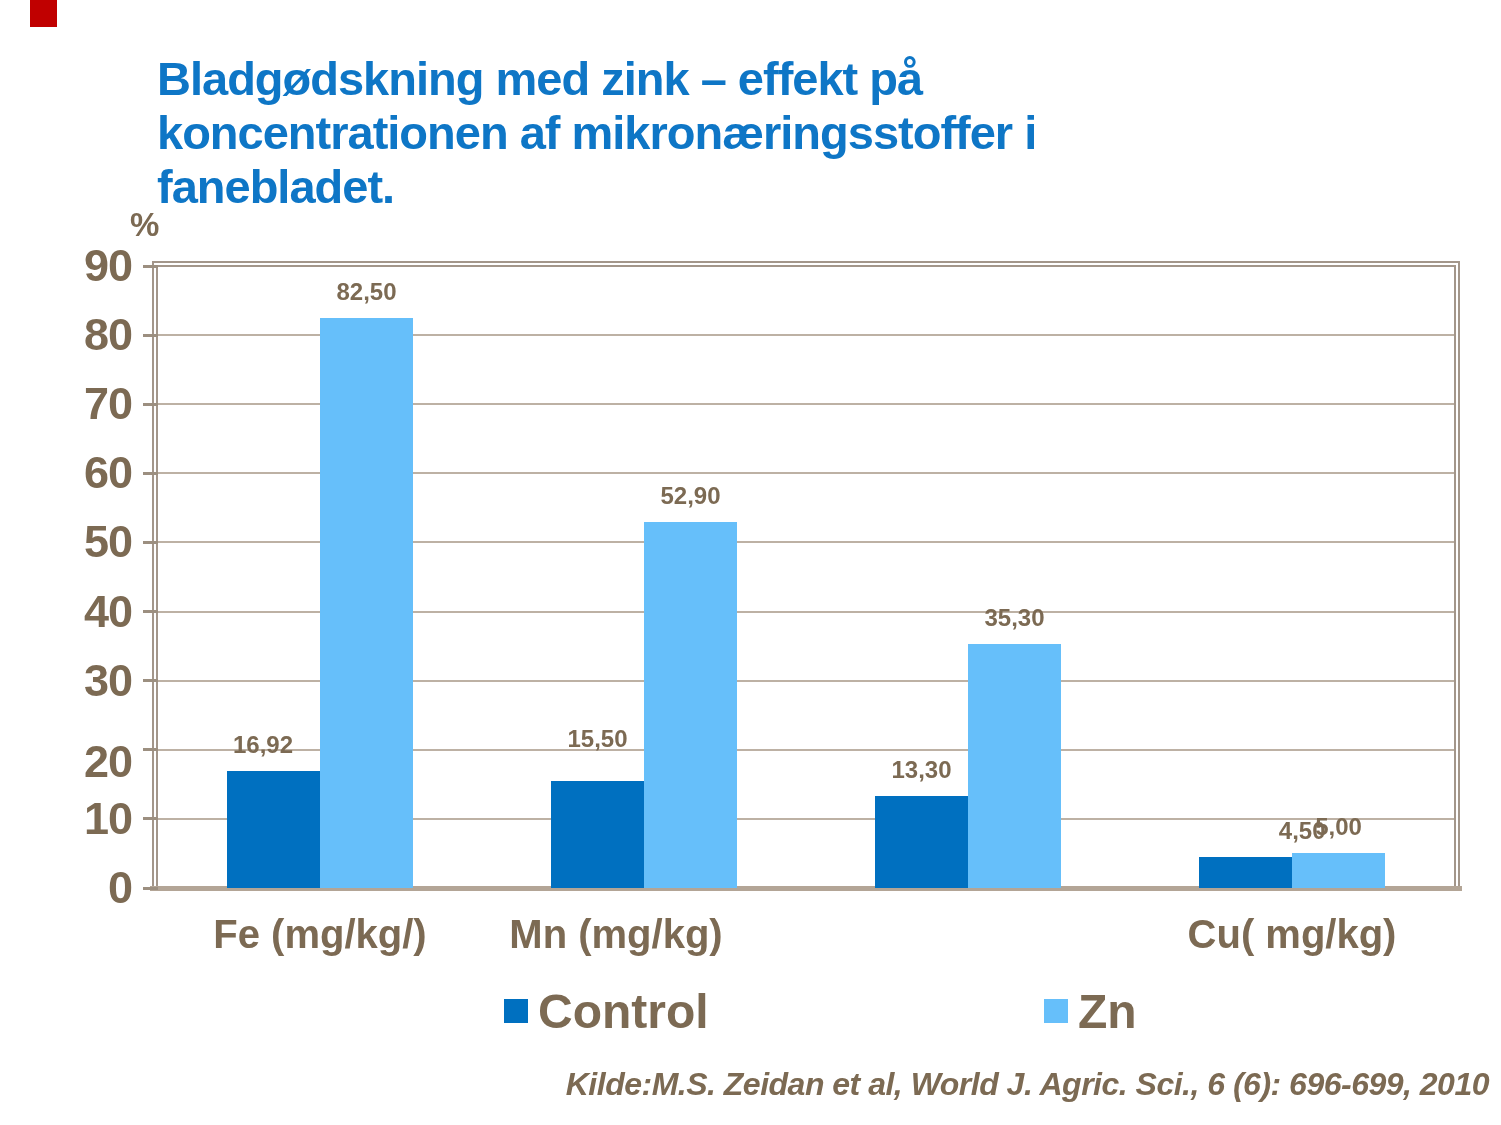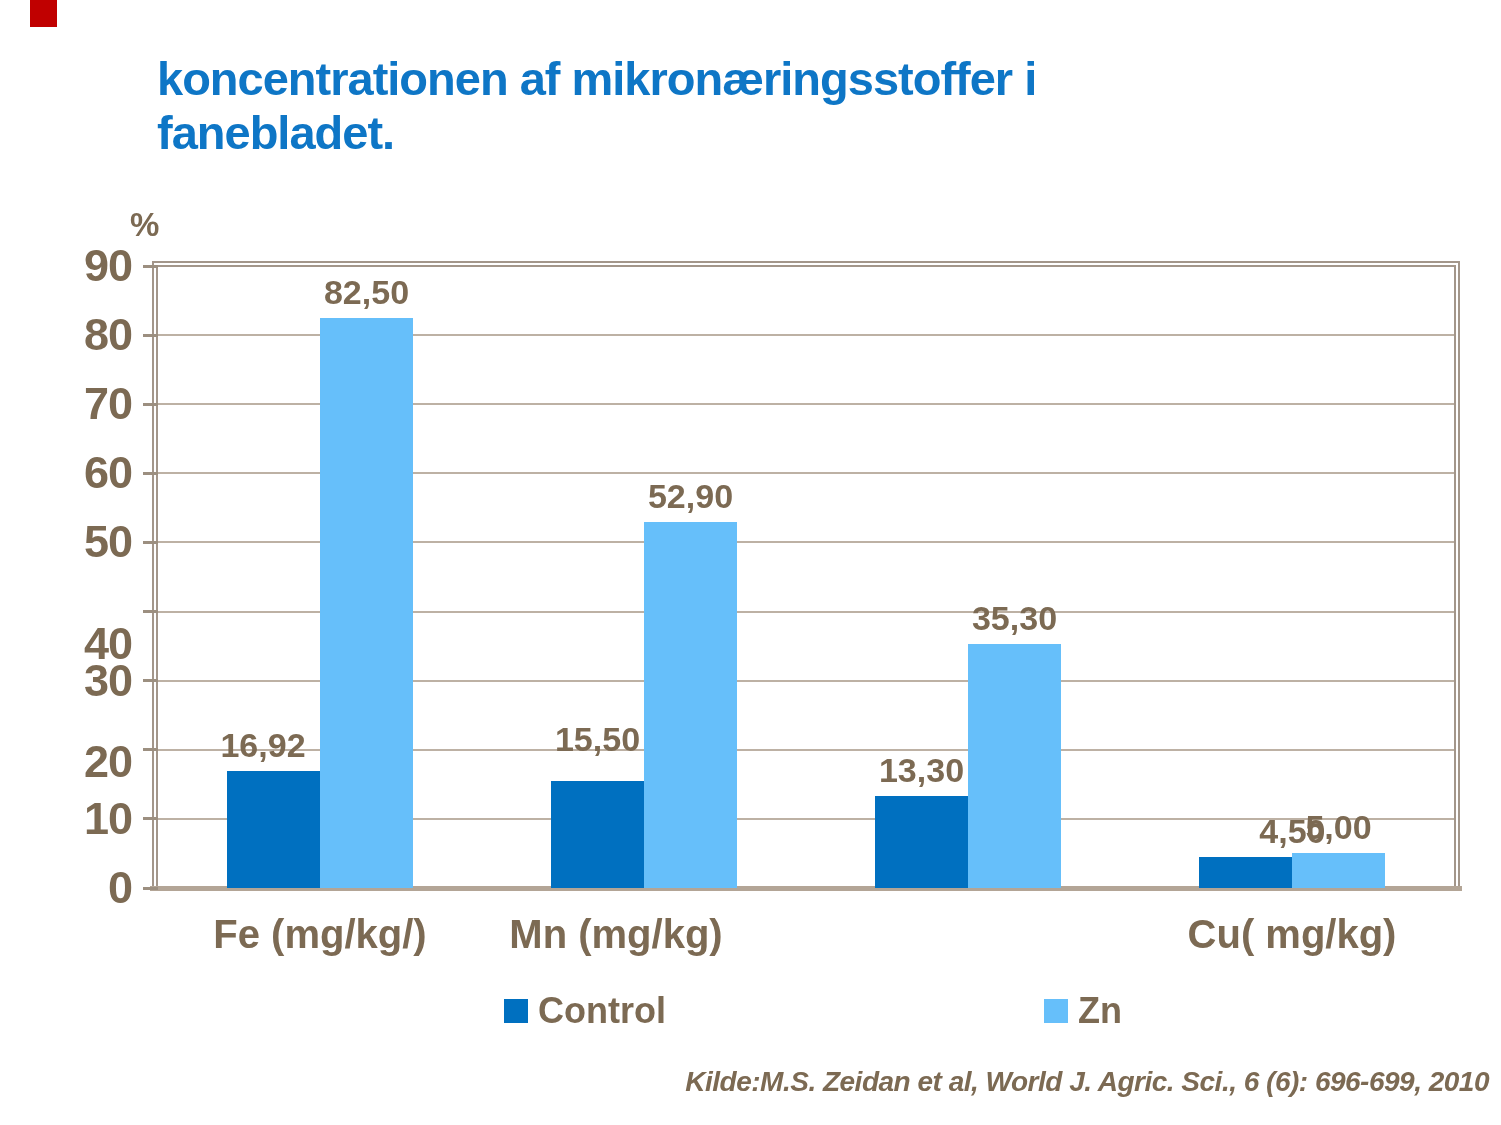--- a/index.html
+++ b/index.html
@@ -25,42 +25,43 @@
   .gridline{position:absolute; left:0; width:1296px; height:2px; background:var(--grid,#BDB1A4);}
   .axis-line{position:absolute; left:150px; top:886px; width:1312px; height:5px; background:var(--axis,#B3A596);}
   .y-tick{position:absolute; left:143px; width:15px; height:3px; background:var(--tickc,#9C8F80);}
   .y-tick-label{
     position:absolute; left:36px; width:96px; height:54px; line-height:54px; text-align:right;
     font-size:45px; font-weight:bold; letter-spacing:-1px; color:var(--taupe,#7C6A53);
   }
   .bar{position:absolute; width:93px;}
   .bar-value-label{
     position:absolute; width:160px; height:40px; line-height:40px; text-align:center;
-    font-size:34px; font-weight:bold; color:var(--taupe,#7C6A53);
+    font-size:24px; font-weight:bold; color:var(--taupe,#7C6A53);
   }
   .x-category-label{
     position:absolute; top:912px; width:320px; text-align:center;
     font-size:40px; font-weight:bold; color:var(--taupe,#7C6A53);
   }
   .legend-item{position:absolute; top:994px; display:flex; align-items:center; height:34px;}
   .swatch{display:inline-block; width:24px; height:24px; margin-right:10px;}
-  .legend-label{font-size:36px; font-weight:bold; color:var(--taupe,#7C6A53);}
+  .legend-label{font-size:48px; font-weight:bold; color:var(--taupe,#7C6A53);}
   .source-line{
     position:absolute; left:0; right:12px; top:1066px; text-align:right;
-    font-size:28px; font-weight:bold; font-style:italic; letter-spacing:-0.5px;
+    font-size:32px; font-weight:bold; font-style:italic; letter-spacing:-0.5px;
     color:var(--taupe,#7C6A53);
   }
 </style>
 </head>
 <body>
 
 <div class="slide">
   <div class="red-corner"></div>
 
   <div class="title">
+    <div>Bladgødskning med zink – effekt på</div>
     <div>koncentrationen af mikronæringsstoffer i</div>
     <div>fanebladet.</div>
   </div>
 
   <div class="pct-label">%</div>
 
   <div class="plot-frame"></div>
   <div class="axis-line"></div>
   <div class="plot" id="plot">
       <div class="gridline" style="top: 551.889px;"></div>
@@ -91,21 +92,21 @@
   <div id="axis-extra">
       <div class="y-tick" style="top: 886.5px;"></div>
       <div class="y-tick-label" style="top: 861px;">0</div>
       <div class="y-tick" style="top: 817.389px;"></div>
       <div class="y-tick-label" style="top: 791.889px;">10</div>
       <div class="y-tick" style="top: 748.278px;"></div>
       <div class="y-tick-label" style="top: 722.778px; margin-top: 12px;">20</div>
       <div class="y-tick" style="top: 679.167px;"></div>
       <div class="y-tick-label" style="top: 653.667px;">30</div>
       <div class="y-tick" style="top: 610.056px;"></div>
-      <div class="y-tick-label" style="top: 584.556px; margin-top: 32px;">40</div>
+      <div class="y-tick-label" style="top: 584.556px;">40</div>
       <div class="y-tick" style="top: 540.944px;"></div>
       <div class="y-tick-label" style="top: 515.444px;">50</div>
       <div class="y-tick" style="top: 471.833px;"></div>
       <div class="y-tick-label" style="top: 446.333px;">60</div>
       <div class="y-tick" style="top: 402.722px;"></div>
       <div class="y-tick-label" style="top: 377.222px;">70</div>
       <div class="y-tick" style="top: 333.611px;"></div>
       <div class="y-tick-label" style="top: 308.111px;">80</div>
       <div class="y-tick" style="top: 264.5px;"></div>
       <div class="y-tick-label" style="top: 239px;">90</div>

